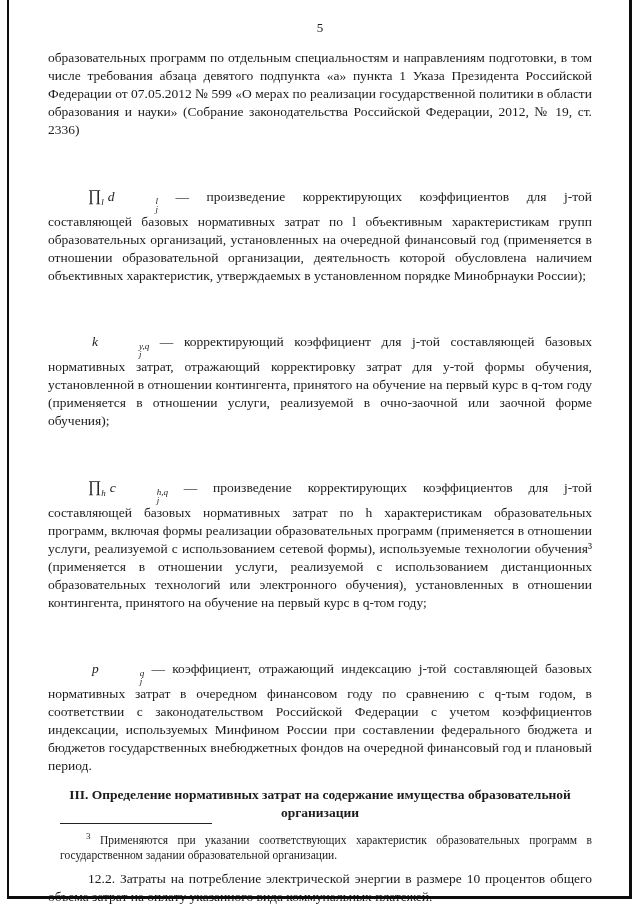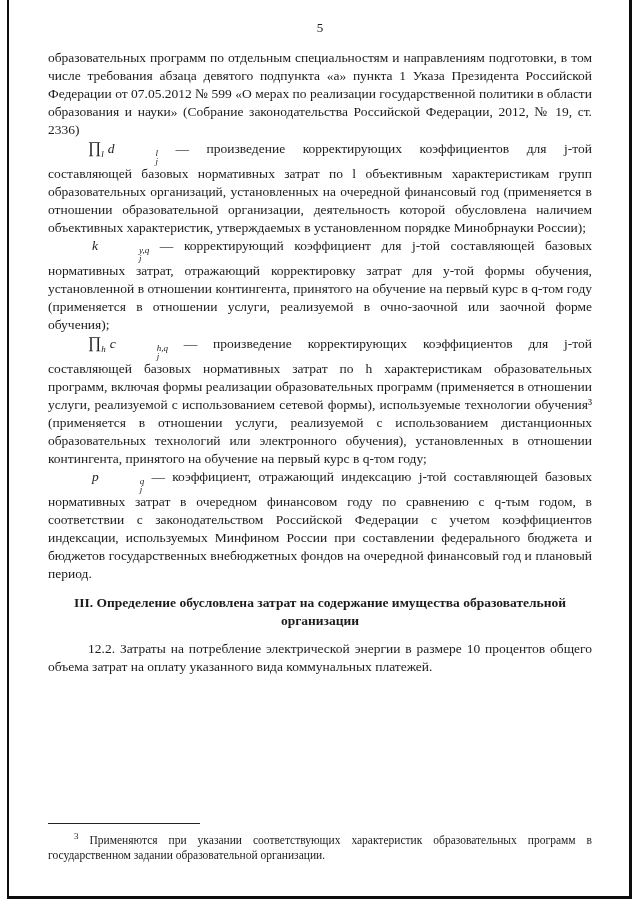--- a/index.html
+++ b/index.html
@@ -15,36 +15,36 @@
   .scan-frame {
     position: absolute; left: 7px; right: 8px; top: -3px; bottom: 6px;
     border-left: 2px solid #0d0d0d;
     border-right: 3px solid #0d0d0d;
     border-bottom: 3px solid #0d0d0d;
     pointer-events: none;
   }
   .page-number { text-align: center; font-size: 13px; margin-bottom: 13px; }
   .content { font-size: 13.5px; line-height: 18px; }
   .para { text-align: justify; font-family: Liberation Serif, serif; }
-  .indent { text-indent: 40px; }
+  .indent { text-indent: 40px; margin-top: 48px; }
   .justify-last { text-align-last: justify; }
   .section-heading {
     font-size: 13.5px; font-weight: bold; text-align: center;
     max-width: 520px; margin: 11px auto 10px auto; line-height: 18px;
   }
   .formula { white-space: nowrap; font-style: italic; }
   .prod { font-style: normal; font-size: 16px; }
   .prodsub { font-size: 9px; font-style: italic; }
   .fbase { margin-left: 4px; }
   .supsub {
     display: inline-flex; flex-direction: column; align-items: flex-start;
     font-size: 9px; line-height: 8px; vertical-align: -3px; margin-left: 1px;
     font-style: italic;
   }
-  .footnote { position: absolute; left: 48px; right: 48px; bottom: 42px; }
+  .footnote { position: absolute; left: 60px; right: 48px; bottom: 42px; }
   .footnote-rule { width: 152px; border-top: 1px solid #222; margin-bottom: 5px; }
   .footnote-text { font-size: 11.5px; line-height: 15px; text-align: justify; text-indent: 26px; }
   .fn-marker { font-size: 9px; }
 </style>
 </head>
 <body>
 
 <div class="page">
   <div class="scan-frame"></div>
 
@@ -79,21 +79,21 @@
     </p>
 
     <p class="para indent">
       <span class="formula"><span class="fbase">p</span><span class="supsub">
             <span>q</span>
             <span>j</span>
           </span></span>
       <span>— коэффициент, отражающий индексацию j-той составляющей базовых нормативных затрат в очередном финансовом году по сравнению с q-тым годом, в соответствии с законодательством Российской Федерации с учетом коэффициентов индексации, используемых Минфином России при составлении федерального бюджета и бюджетов государственных внебюджетных фондов на очередной финансовый год и плановый период.</span>
     </p>
 
-    <h2 class="section-heading">III. Определение обусловлена затрат на содержание имущества образовательной организации</h2>
+    <h2 class="section-heading">III. Определение нормативных затрат на содержание имущества образовательной организации</h2>
 
     <p class="para indent">12.2. Затраты на потребление электрической энергии в размере 10 процентов общего объема затрат на оплату указанного вида коммунальных платежей.</p>
 
   </div>
 
   <div class="footnote">
     <div class="footnote-rule"></div>
     <p class="footnote-text"><sup class="fn-marker">3</sup> <span>Применяются при указании соответствующих характеристик образовательных программ в государственном задании образовательной организации.</span></p>
   </div>
 </div>

